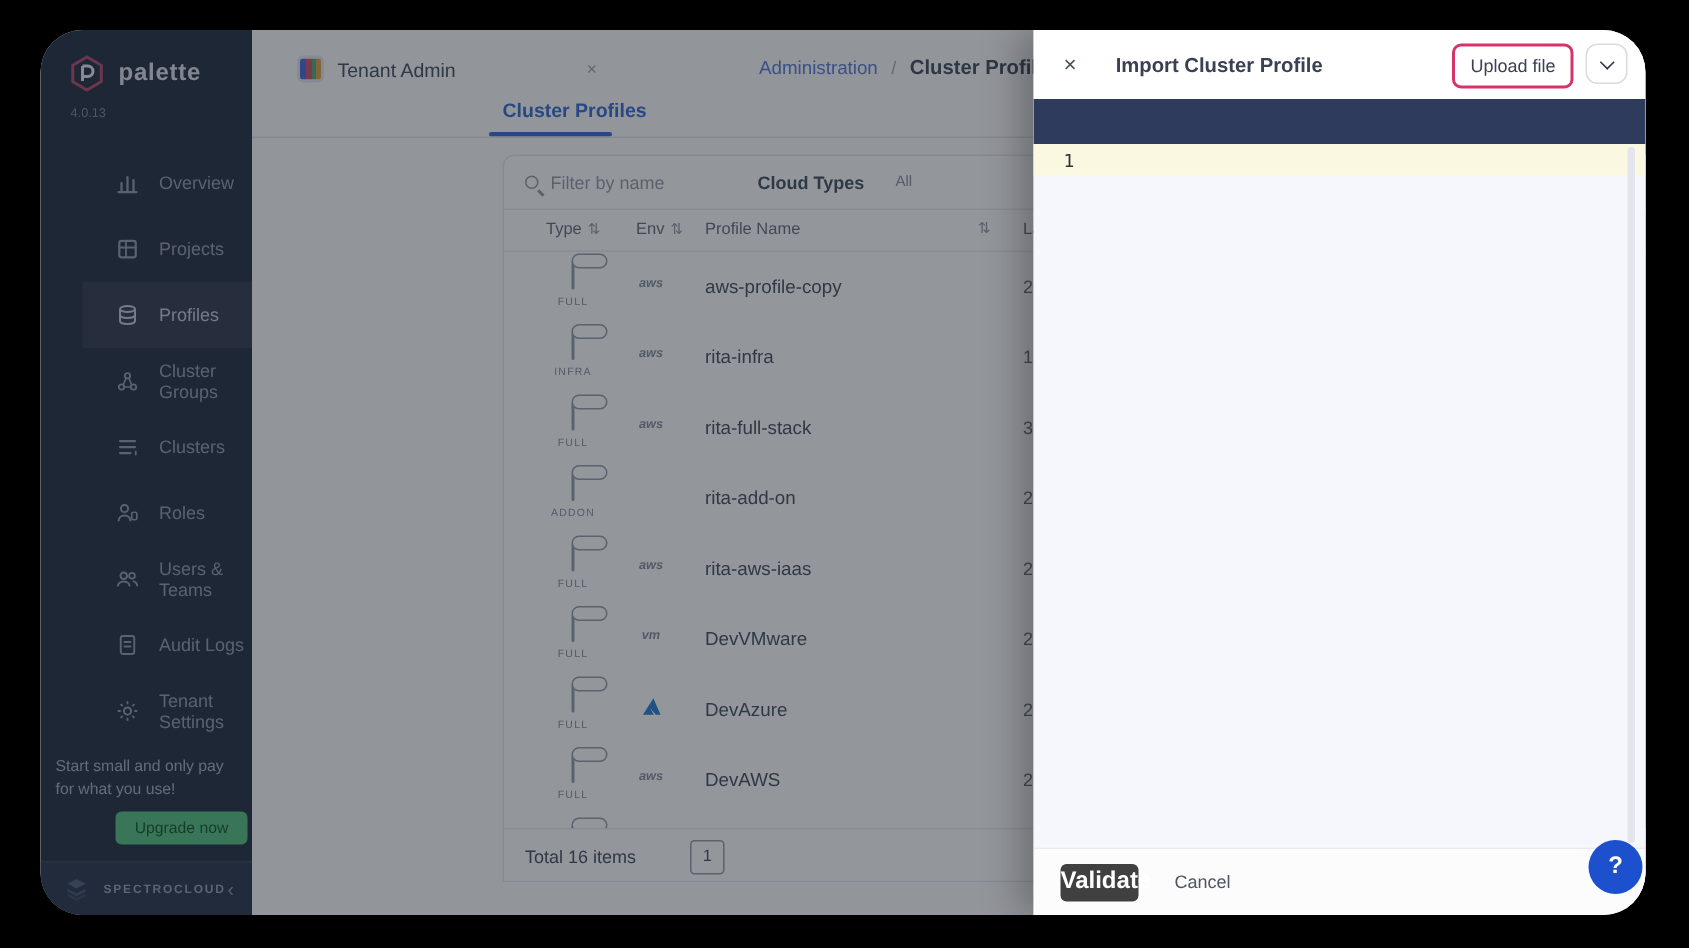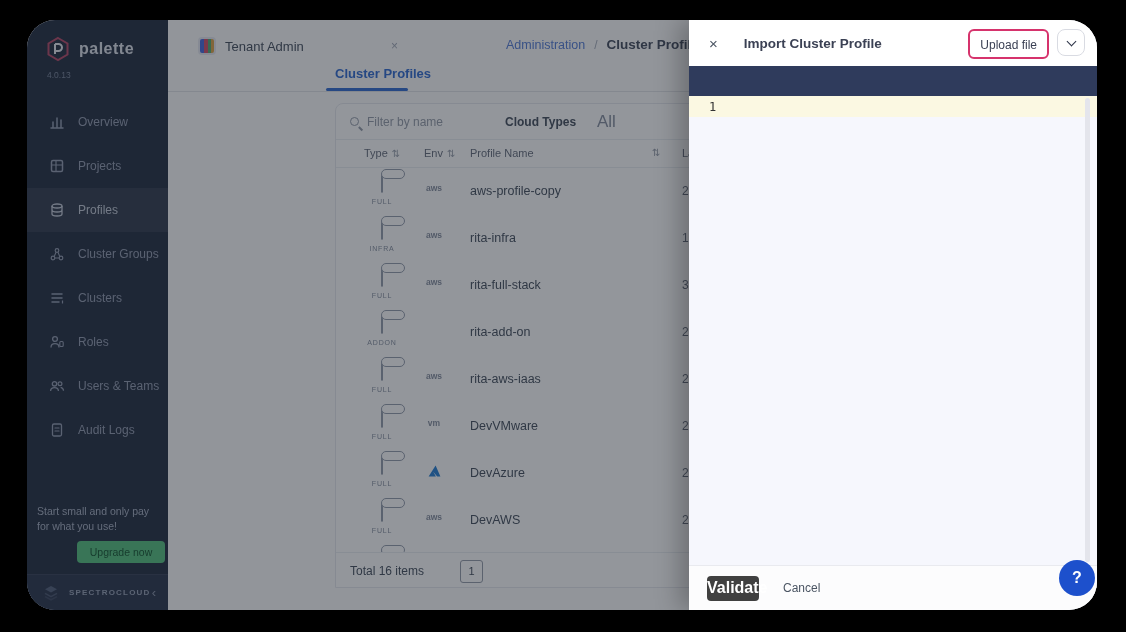--- a/index.html
+++ b/index.html
@@ -7,21 +7,21 @@
               font-family:"Liberation Sans","DejaVu Sans",sans-serif; }
   .app { position:absolute; left:27px; top:20px; width:1070px; height:590px;
          background:#fdfdfe; border-radius:28px; overflow:hidden; }
 
   
   .sidebar { position:absolute; left:0; top:0; width:141px; height:100%;
              background:#2b3548; color:#97a0b4; }
   .logo-row { position:absolute; left:18px; top:16px; display:flex; align-items:center; gap:8px; }
   .brand-name { font-size:16px; font-weight:600; color:#dfe3ec; letter-spacing:.5px; }
   .version { position:absolute; left:20px; top:50px; font-size:8.5px; color:#7e8a9e; }
-  .nav { position:absolute; left:0; top:80px; width:100%; }
+  .nav { position:absolute; left:0; top:80px; width:100%;padding-left:28px; }
   .nav-item { display:flex; align-items:center; gap:13px; height:44px; padding-left:22px;
               font-size:12px; cursor:pointer; }
   .nav-item.active { background:rgba(255,255,255,0.07); color:#c6cdda; }
   .nav-item svg { flex:0 0 auto; }
   .upsell { position:absolute; left:10px; top:484px; width:121px; text-align:left;
             font-size:10.5px; line-height:1.45; color:#aab3c5; }
   .upgrade-btn { position:absolute; left:50px; top:521px; width:88px; height:22px;
                  background:#5cc384; color:#1d5c38; font-size:10.5px; font-weight:400;
                  border:none; border-radius:4px; cursor:pointer; }
   .brand-strip { position:absolute; left:0; bottom:0; width:141px; height:36px;
@@ -52,41 +52,41 @@
   .filter-row { position:absolute; left:0; top:0; width:100%; height:36px;
                 border-bottom:1px solid #eceef2; display:flex; align-items:center; }
   .search-wrap { display:flex; align-items:center; gap:8px; padding-left:14px; width:165px; }
   .mag { width:9px; height:9px; border:1.5px solid #9aa1ad; border-radius:50%; position:relative; }
   .mag::after { content:""; position:absolute; left:8px; top:8px; width:5px; height:1.5px;
                 background:#9aa1ad; transform:rotate(45deg); transform-origin:left center; }
   .filter-input { border:none; outline:none; font-size:12px; width:120px; color:#4b5563;
                   background:transparent; font-family:inherit; }
   .filter-input::placeholder { color:#9aa1ad; }
   .f-label { font-size:12px; font-weight:600; color:#4b5563; }
-  .f-value { font-size:17px; color:#8a93a3; }
+  .f-value { font-size:10px; color:#8a93a3; }
   .f-clear { font-size:11px; color:#b3b8c2; }
   .chev { width:7px; height:7px; border-right:1.6px solid #9aa1ad; border-bottom:1.6px solid #9aa1ad;
           transform:rotate(45deg); display:inline-block; }
   .pos-ct-label { position:absolute; left:169px; } .pos-ct-value { position:absolute; left:261px; }
   .pos-ct-clear { position:absolute; left:381px; } .pos-ct-caret { position:absolute; left:400px; top:14px; }
   .pos-pt-label { position:absolute; left:451px; } .pos-pt-value { position:absolute; left:549px; }
 
   .thead { position:absolute; left:0; top:36px; width:100%; height:28px;
            border-bottom:1px solid #eceef2; font-size:11px; color:#6b7280; }
   .th { position:absolute; top:7px; display:flex; gap:4px; align-items:center; }
   .sort-glyph { font-size:10px; color:#9aa1ad; }
   .rows { position:absolute; left:0; top:64px; width:100%; height:384px; overflow:hidden; }
   .trow { position:relative; height:47px; }
   .cell-type { position:absolute; left:22px; top:7px; width:48px; text-align:center; }
   .disk { width:22px; height:8px; border:1.5px solid #98a1b0; border-radius:5px; margin:0 auto 2px; position:relative; }
   .disk::before { content:""; position:absolute; left:-1.5px; top:-6px; width:22px; height:8px;
                   border:1.5px solid #98a1b0; border-radius:5px; background:#fff; }
   .type-label { font-size:7px; letter-spacing:.8px; color:#8a93a3; margin-top:5px; }
   .cell-env { position:absolute; left:82px; top:15px; width:32px; text-align:center;
-              font-size:8.5px; font-weight:700; color:#8b93a3; }
+              font-size:8.5px; font-weight:700; color:#8b93a3; font-style:italic; }
   .cell-name { position:absolute; left:134px; top:16px; font-size:12.5px; color:#4b5563; }
   .cell-date { position:absolute; left:346px; top:16px; font-size:12px; color:#6b7280; }
   .list-footer { position:absolute; left:0; top:448px; width:100%; height:37px; background:#ffffff;
                  border-top:1px solid #eceef2; display:flex; align-items:center; gap:36px; padding-left:14px; }
   .total-text { font-size:12px; color:#4b5563; }
   .page-box { width:23px; height:23px; border:1px solid #9aa1ad; border-radius:3px;
               display:flex; align-items:center; justify-content:center; font-size:11px; color:#4b5563; cursor:pointer; }
 
   .dim { position:absolute; inset:0; background:rgba(16,22,34,0.45); z-index:40; }
 
@@ -190,20 +190,27 @@
           </svg>
         <span>Users &amp; Teams</span>
       </div>
       <div class="nav-item">
         <svg width="16" height="16" viewBox="0 0 16 16">
             <rect x="3.5" y="2" width="9" height="12" rx="1.5" stroke="currentColor" stroke-width="1.3" fill="none"></rect>
             <path d="M6 6h4M6 9h4" stroke="currentColor" stroke-width="1.2" stroke-linecap="round"></path>
           </svg>
         <span>Audit Logs</span>
       </div>
+      <div class="nav-item">
+        <svg width="16" height="16" viewBox="0 0 16 16">
+            <circle cx="8" cy="8" r="2.4" stroke="currentColor" stroke-width="1.3" fill="none"></circle>
+            <path d="M8 1.5v2M8 12.5v2M1.5 8h2M12.5 8h2M3.4 3.4l1.4 1.4M11.2 11.2l1.4 1.4M12.6 3.4l-1.4 1.4M4.8 11.2l-1.4 1.4" stroke="currentColor" stroke-width="1.2"></path>
+          </svg>
+        <span>Tenant Settings</span>
+      </div>
     </div>
 
     <div class="upsell">Start small and only pay for what you use!</div>
     <button class="upgrade-btn">Upgrade now</button>
 
     <div class="brand-strip">
       <svg width="20" height="20" viewBox="0 0 20 20">
         <path d="M10 3l6 3.2-6 3.2-6-3.2z" fill="#5a6780"></path>
         <path d="M4 10.4l6 3.2 6-3.2" fill="none" stroke="#505c74" stroke-width="1.6"></path>
         <path d="M4 13.6l6 3.2 6-3.2" fill="none" stroke="#444f66" stroke-width="1.6"></path>

